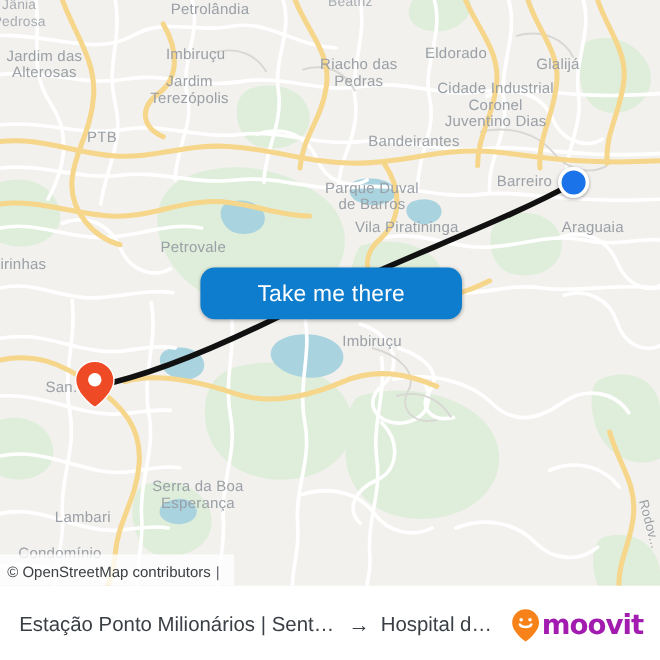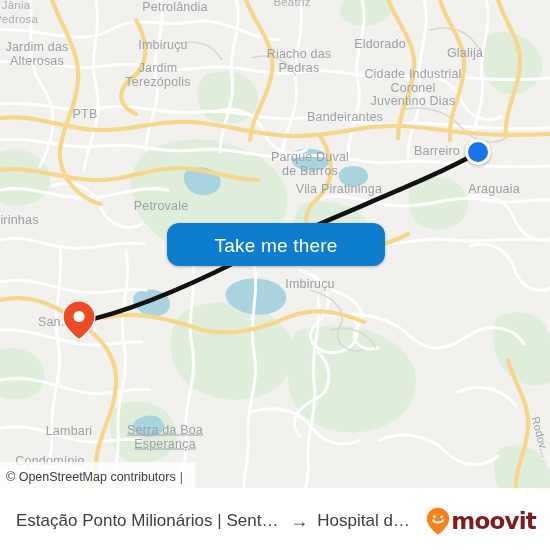--- a/index.html
+++ b/index.html
@@ -138,21 +138,21 @@
   #moovit-logo {
     display: flex;
     align-items: center;
     flex: 0 0 auto;
     margin-left: 8px;
   }
   #moovit-wordmark {
     font-family: "DejaVu Sans", sans-serif;
     font-size: 23px;
     font-weight: bold;
-    color: #7f1d1d;
+    color: #a21caf;
     letter-spacing: -0.8px;
     margin-left: 1px;
   }
 </style>
 </head>
 <body>
 
 <div id="app">
 
   <div id="map">
@@ -283,21 +283,21 @@
         <div class="maplabel" style="left: 345px; top: 118px;">Bandeirantes</div>
         <div class="maplabel" style="left: 310px; top: 164px;">Parque Duval
 de Barros</div>
         <div class="maplabel" style="left: 437px; top: 152px;">Barreiro</div>
         <div class="maplabel" style="left: 494px; top: 190px;">Araguaia</div>
         <div class="maplabel" style="left: 339px; top: 190px;">Vila Piratininga</div>
         <div class="maplabel" style="left: 161px; top: 207px;">Petrovale</div>
         <div class="maplabel" style="left: 14px; top: 221px;">...irinhas</div>
         <div class="maplabel" style="left: 310px; top: 285px;">Imbiruçu</div>
         <div class="maplabel" style="left: 62px; top: 323px;">San...ão</div>
-        <div class="maplabel" style="left: 165px; top: 437px; text-decoration: underline;">Serra da Boa
+        <div class="maplabel" style="left: 165px; top: 413px;">Serra da Boa
 Esperança</div>
         <div class="maplabel" style="left: 69px; top: 432px;">Lambari</div>
         <div class="maplabel" style="left: 50px; top: 462px;">Condomínio</div>
         <div class="maplabel rot" style="left: 540px; top: 437px;">Rodov...</div>
       </div>
 
     <div id="origin-marker"></div>
 
     <div id="dest-marker">
       <svg viewBox="0 0 34 40" width="34" height="40">

